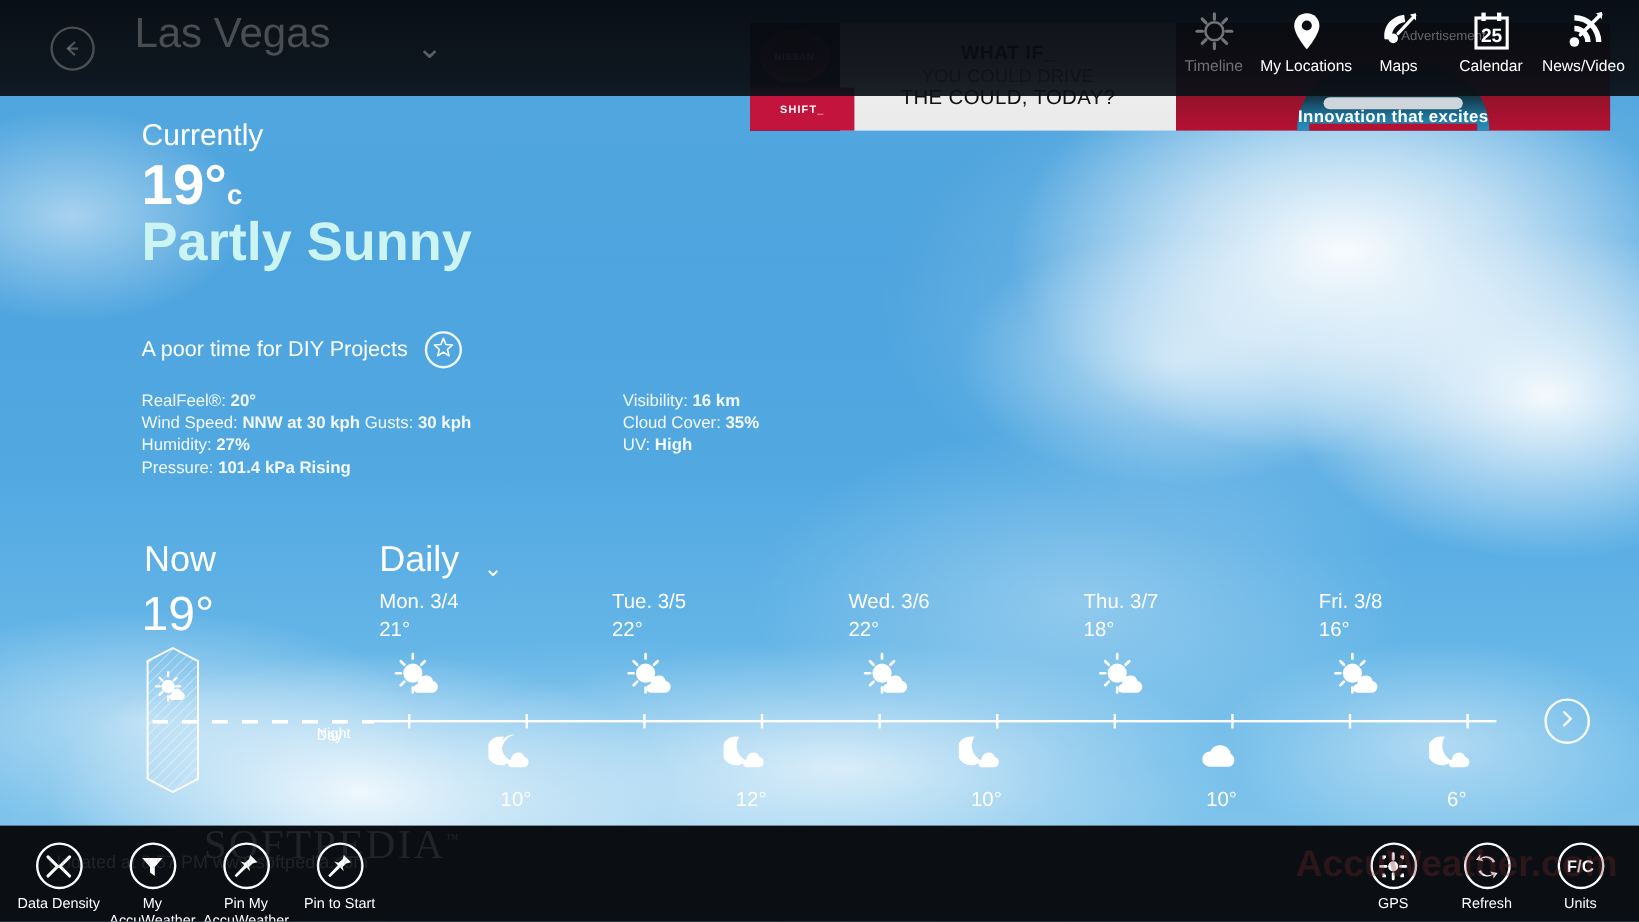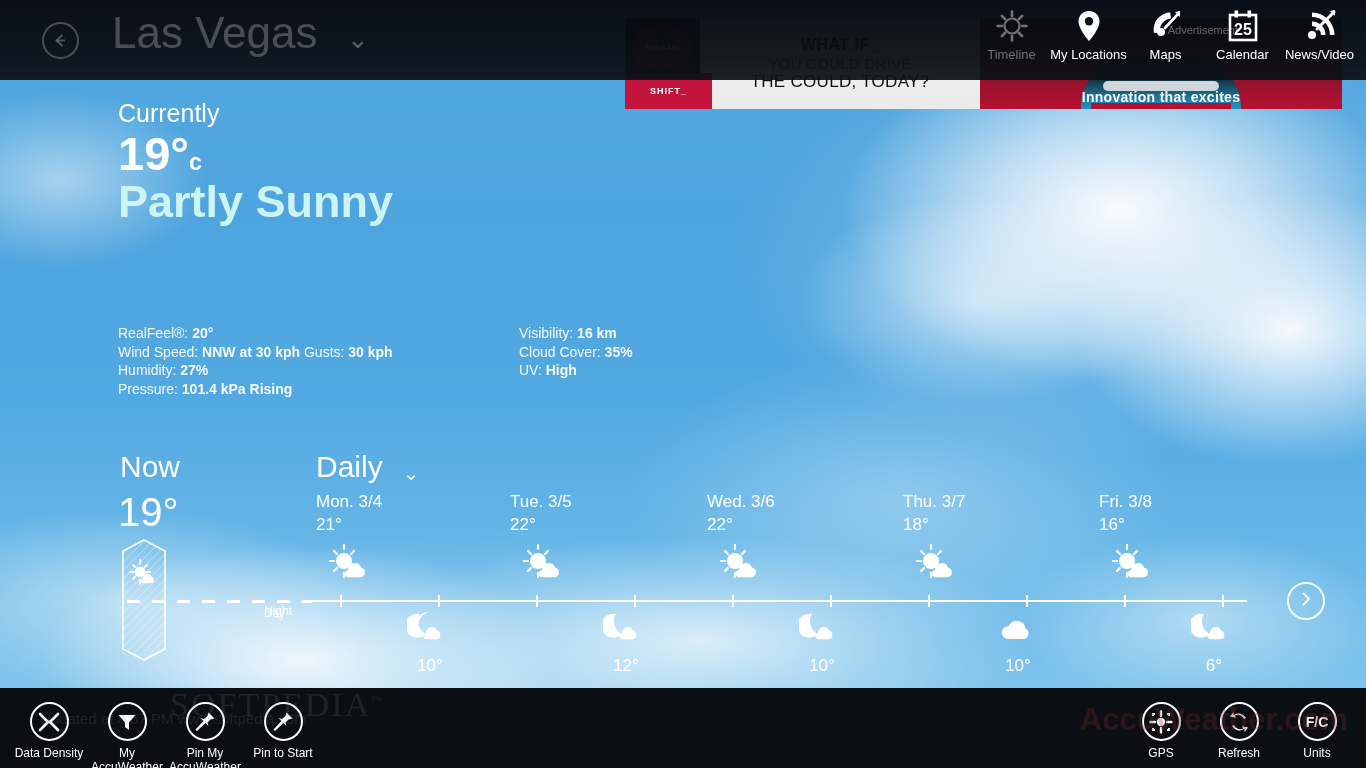--- a/index.html
+++ b/index.html
@@ -45,21 +45,21 @@
   }
   .back-btn {
     position: absolute; left: 42px; top: 22px;
     width: 37px; height: 37px; border-radius: 50%;
     border: 2px solid rgba(150,150,150,0.45);
     cursor: pointer;
   }
   .back-btn svg { position: absolute; left: 7px; top: 7px; }
   .city-title {
     position: absolute; left: 112px; top: 8px;
-    font-size: 44px; font-weight: 300;
+    font-size: 35px; font-weight: 300;
     color: rgba(160,160,160,0.42);
     letter-spacing: 0px;
     white-space: nowrap;
   }
   .city-chevron {
     position: absolute; left: 347px; top: 26px;
     color: rgba(170,170,170,0.5); font-size: 26px; line-height: 1;
     cursor: pointer;
   }
 
@@ -377,20 +377,30 @@
     </div>
 
   </div>
 
   <div class="currently-label">Currently</div>
   <div class="big-temp">
     <span>19°</span><span class="unit">c</span>
   </div>
   <div class="phrase">Partly Sunny</div>
 
+  <div class="diy-row">
+    <span class="diy-text">A poor time for DIY Projects</span>
+    <span class="star-btn">
+      <span>
+        <svg width="19" height="19" viewBox="0 0 19 19">
+          <path d="M9.5 2 L11.6 7.1 L17.1 7.5 L12.9 11.1 L14.2 16.5 L9.5 13.5 L4.8 16.5 L6.1 11.1 L1.9 7.5 L7.4 7.1 Z" fill="none" stroke="#fff" stroke-width="1.3" stroke-linejoin="round"></path>
+        </svg>
+      </span>
+    </span>
+  </div>
 
   <div class="details-left">
     <div class="drow">
       <span class="k">RealFeel®: </span><span class="v">20°</span>
     </div>
     <div class="drow">
       <span class="k">Wind Speed: </span><span class="v">NNW at 30 kph</span><span class="k"> Gusts: </span><span class="v">30 kph</span>
     </div>
     <div class="drow">
       <span class="k">Humidity: </span><span class="v">27%</span>

